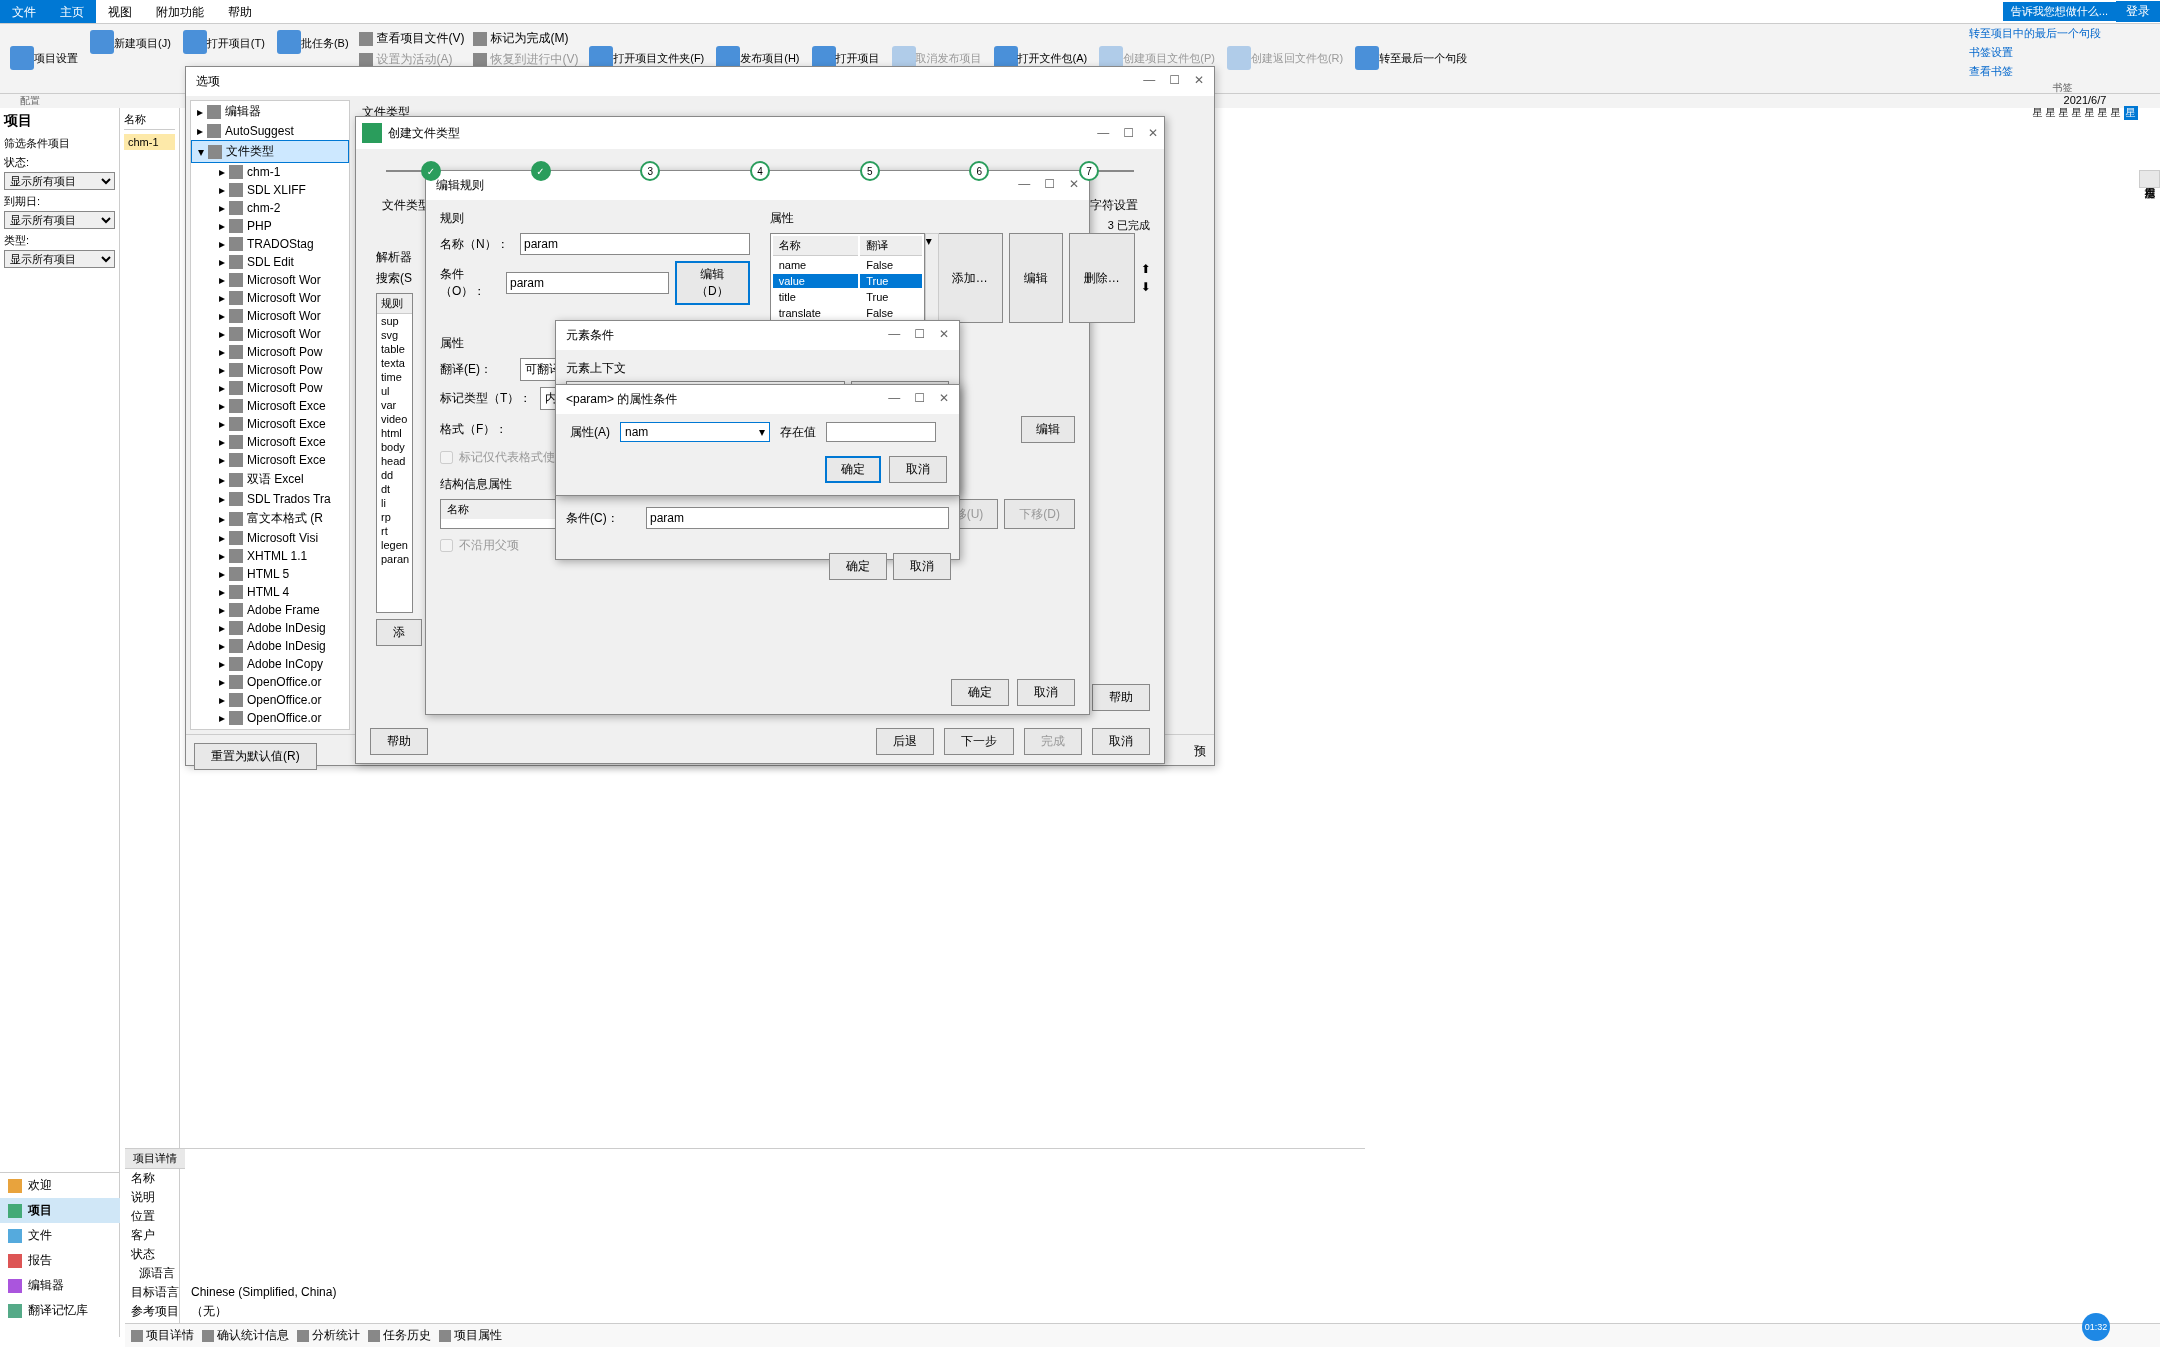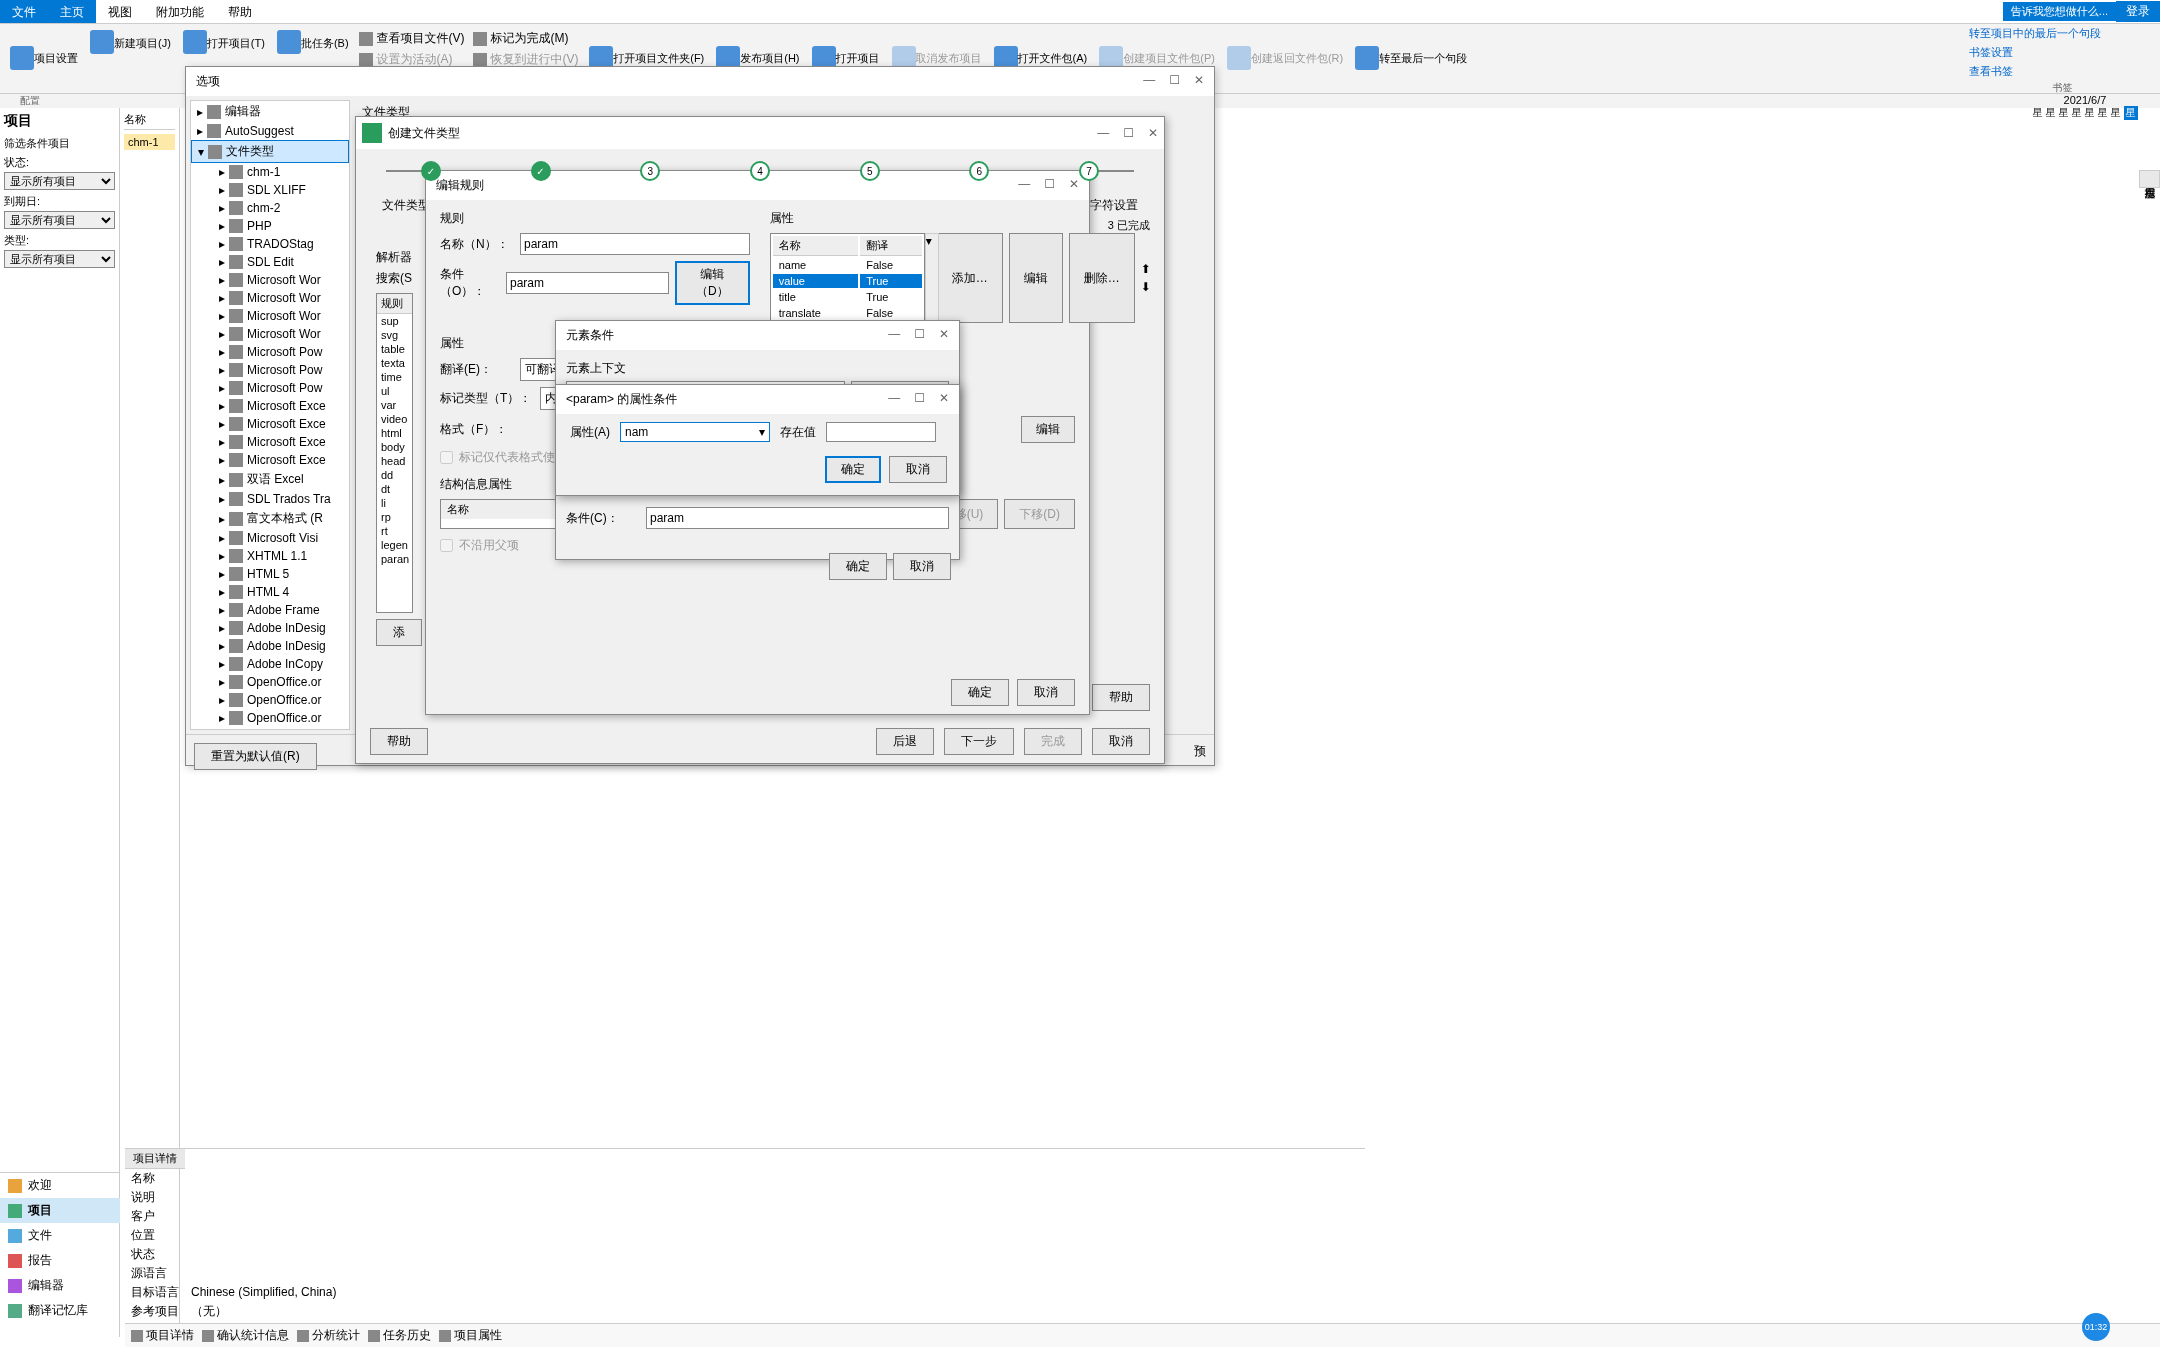--- a/index.html
+++ b/index.html
@@ -303,24 +303,24 @@
       <span class="nav-icon" style="background:#5a8"></span>
       <span>翻译记忆库</span>
     </div>
 </div>
 
 <div class="proj-details">
   <span class="detail-tab">项目详情</span>
   <div id="detail-rows">
       <div class="detail-row"><span style="display:inline-block;width:60px;">名称</span><span></span></div>
       <div class="detail-row"><span style="display:inline-block;width:60px;">说明</span><span></span></div>
+      <div class="detail-row"><span style="display:inline-block;width:60px;">位置</span><span></span></div>
       <div class="detail-row"><span style="display:inline-block;width:60px;">客户</span><span></span></div>
-      <div class="detail-row"><span style="display:inline-block;width:60px;">位置</span><span></span></div>
       <div class="detail-row"><span style="display:inline-block;width:60px;">状态</span><span></span></div>
-      <div class="detail-row"><span style="display:inline-block;width:60px;">源语言</span><span></span></div>
+      <div class="detail-row"><span style="display:inline-block;width:60px;margin-left:8px;">源语言</span><span></span></div>
       <div class="detail-row"><span style="display:inline-block;width:60px;">目标语言</span><span>Chinese (Simplified, China)</span></div>
       <div class="detail-row"><span style="display:inline-block;width:60px;">参考项目</span><span>（无）</span></div>
       <div class="detail-row"><span style="display:inline-block;width:60px;">文件</span><span>240 个可翻译，1 个参考</span></div>
     </div>
 </div>
 
 <div class="status-tabs">
   <div class="status-tab">
       <span class="status-icon"></span>
       <span>项目详情</span>

